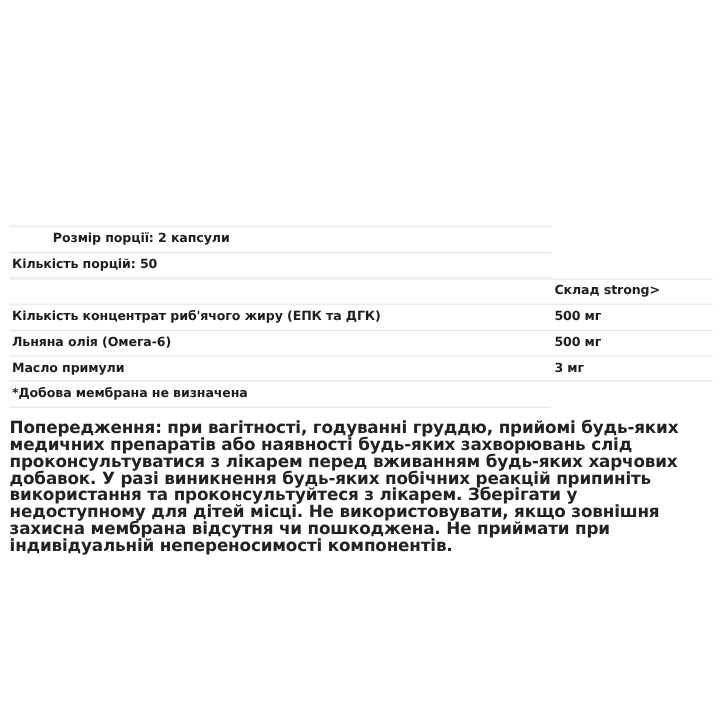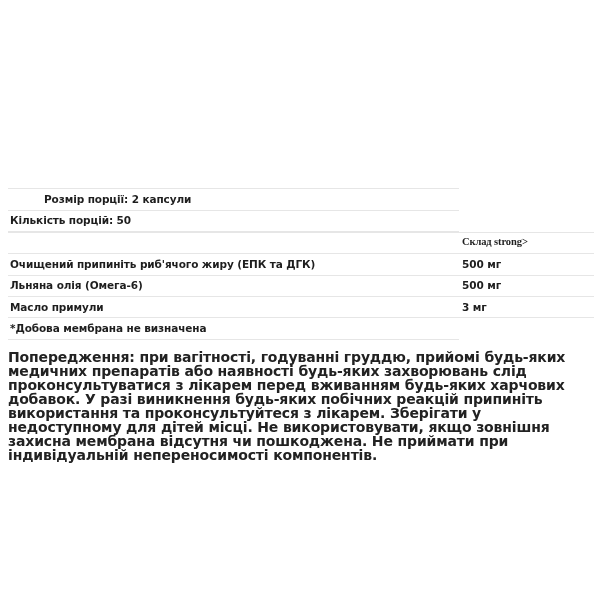--- a/index.html
+++ b/index.html
@@ -48,25 +48,25 @@
   <div class="rule" style="left:8px; top:188px; width:451px;"></div>
   <div class="cell" style="left:10px; top:192px;margin-left:34px;">Розмір порції: 2 капсули</div>
   <div class="rule" style="left:8px; top:210px; width:451px;"></div>
   <div class="cell" style="left:10px; top:213px;text-align:center;">Кількість порцій: 50</div>
   <div class="rule" style="left:8px; top:231px; width:451px;"></div>
 </div>
 
 <div>
   <div class="rule" style="left:8px; top:232px; width:586px;"></div>
   <div class="cell" style="left:10px; top:235px;"></div>
-  <div class="cell" style="left:462px; top:235px;font-family:Liberation Serif, serif;">Склад strong&gt;</div>
+  <div class="cell" style="left:462px; top:235px;">Склад strong&gt;</div>
   <div class="rule" style="left:8px; top:253px; width:586px;"></div>
 
   <div>
-    <div class="cell" style="left:10px; top:257px;">Очищений припиніть риб'ячого жиру (ЕПК та ДГК)</div>
+    <div class="cell" style="left:10px; top:257px;">Кількість концентрат риб'ячого жиру (ЕПК та ДГК)</div>
     <div class="cell" style="left:462px; top:257px;">500 мг</div>
   </div>
   <div class="rule" style="left:8px; top:275px; width:586px;"></div>
 
   <div>
     <div class="cell" style="left:10px; top:278px;">Льняна олія (Омега-6)</div>
     <div class="cell" style="left:462px; top:278px;">500 мг</div>
   </div>
   <div class="rule" style="left:8px; top:296px; width:586px;"></div>
 

